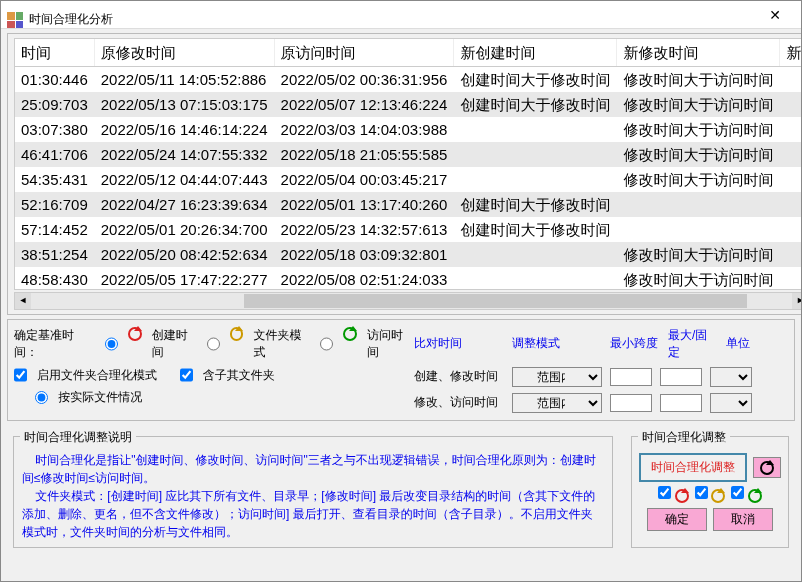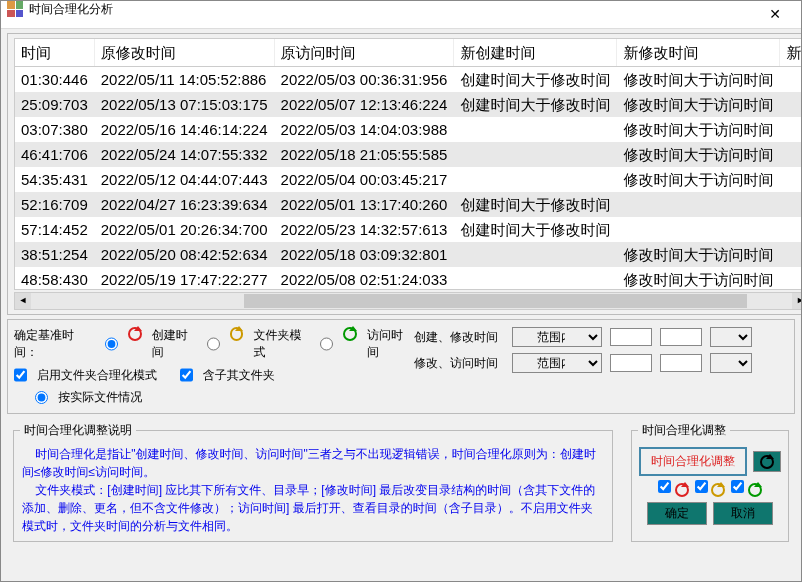--- a/index.html
+++ b/index.html
@@ -1,17 +1,17 @@
 <!DOCTYPE html>
 <html><head>
 <meta charset="utf-8">
 <style>
 *{box-sizing:border-box;margin:0;padding:0}
 body{font:12px/1.4 "Microsoft YaHei",SimSun,sans-serif;background:#f0f0f0;width:802px;height:582px;overflow:hidden;border:1px solid #888}
-.titlebar{height:28px;background:#fff;display:flex;align-items:flex-start;padding:0 6px;border-bottom:1px solid #ddd}
+.titlebar{height:28px;background:#fff;display:flex;align-items:flex-end;padding:0 6px;border-bottom:1px solid #ddd}
 .titlebar .icon{width:16px;height:16px;margin-right:6px;display:grid;grid-template:1fr 1fr/1fr 1fr;gap:1px}
 .titlebar .icon span:nth-child(1){background:#d94}
 .titlebar .icon span:nth-child(2){background:#6a6}
 .titlebar .icon span:nth-child(3){background:#c55}
 .titlebar .icon span:nth-child(4){background:#55c}
 .close{margin-left:auto;width:40px;height:26px;text-align:center;line-height:26px;font-size:14px;cursor:pointer}
 fieldset{border:1px solid #bbb;margin:4px 6px;padding:4px 6px;background:#f0f0f0}
 legend{padding:0 4px;font-size:12px}
 .table-wrap{height:252px;overflow-y:auto;background:#fff;border:1px solid #ccc}
 table{width:100%;border-collapse:collapse;font-size:15px}
@@ -29,21 +29,21 @@
 .left-col{flex:0 0 400px}
 .right-col{flex:1}
 select,input[type=text]{font:12px sans-serif;padding:1px 20px;border:1px solid #888}
 .num-input{width:40px}
 .bottom-row{display:flex;gap:6px;margin:0 6px}
 .explain{flex:1}
 .explain-text{font-size:12px;line-height:1.5;padding:2px}
 .blue-text{color:#00e}
 .adjust-box{width:158px}
 .adjust-btn{color:#d22;border:2px solid #48a;padding:4px 10px;background:#f0f0f0;cursor:pointer;font-size:12px}
-.small-btn{border:1px solid #888;background:#0f766e;padding:2px 6px;cursor:pointer;font-size:12px}
+.small-btn{border:1px solid #888;background:#f9a8d4;padding:2px 6px;cursor:pointer;font-size:12px}
 .btn-row{display:flex;gap:6px;align-items:center;margin:4px 0;justify-content:center}
 .circ{display:inline-block;width:14px;height:14px;border:2px solid;border-radius:50%;position:relative;vertical-align:middle}
 .circ::after{content:"";position:absolute;top:-3px;right:-2px;width:0;height:0;border-left:4px solid transparent;border-right:4px solid transparent}
 .circ.r{border-color:#d22}.circ.r::after{border-bottom:5px solid #d22}
 .circ.g{border-color:#090}.circ.g::after{border-bottom:5px solid #090}
 .circ.y{border-color:#c90}.circ.y::after{border-bottom:5px solid #c90}
 .circ.k{border-color:#000}.circ.k::after{border-bottom:5px solid #000}
 </style>
 </head>
 <body>
@@ -69,37 +69,37 @@
             <th>原访问时间</th>
             <th>新创建时间</th>
             <th>新修改时间</th>
             <th>新</th>
           </tr>
         </thead>
 <tbody id="tbody">
           <tr>
             <td>01:30:446</td>
             <td>2022/05/11 14:05:52:886</td>
-            <td>2022/05/03 00:36:31:956</td>
+            <td>2022/05/02 00:36:31:956</td>
             <td>创建时间大于修改时间</td>
             <td>修改时间大于访问时间</td>
             <td></td>
           </tr>
           <tr>
             <td>25:09:703</td>
             <td>2022/05/13 07:15:03:175</td>
             <td>2022/05/07 12:13:46:224</td>
             <td>创建时间大于修改时间</td>
             <td>修改时间大于访问时间</td>
             <td></td>
           </tr>
           <tr>
             <td>03:07:380</td>
             <td>2022/05/16 14:46:14:224</td>
-            <td>2022/05/03 14:04:03:988</td>
+            <td>2022/03/03 14:04:03:988</td>
             <td></td>
             <td>修改时间大于访问时间</td>
             <td></td>
           </tr>
           <tr>
             <td>46:41:706</td>
             <td>2022/05/24 14:07:55:332</td>
             <td>2022/05/18 21:05:55:585</td>
             <td></td>
             <td>修改时间大于访问时间</td>
@@ -132,21 +132,21 @@
           <tr>
             <td>38:51:254</td>
             <td>2022/05/20 08:42:52:634</td>
             <td>2022/05/18 03:09:32:801</td>
             <td></td>
             <td>修改时间大于访问时间</td>
             <td></td>
           </tr>
           <tr>
             <td>48:58:430</td>
-            <td>2022/05/19 17:47:22:277</td>
+            <td>2022/05/05 17:47:22:277</td>
             <td>2022/05/08 02:51:24:033</td>
             <td></td>
             <td>修改时间大于访问时间</td>
             <td></td>
           </tr>
         </tbody>
 </table>
 </div>
 <div class="hscroll">
   <span class="arrow">◄</span>
@@ -193,20 +193,27 @@
       &nbsp;&nbsp;&nbsp;&nbsp;
       <label>
             <input type="radio" name="m" checked="" style=""> 
             <span>按实际文件情况</span>
           </label>
       &nbsp;&nbsp;&nbsp;&nbsp;
     </div>
   </div>
   <div class="right-col">
     <div class="settings-row">
+      <span class="blue-item" style="width:90px">比对时间</span>
+      <span class="blue-item" style="width:90px">调整模式</span>
+      <span class="blue-item" style="width:50px">最小跨度</span>
+      <span class="blue-item" style="width:50px">最大/固定</span>
+      <span class="blue-item">单位</span>
+    </div>
+    <div class="settings-row">
       <span style="width:90px">创建、修改时间</span>
       <select style="width:90px"><option>范围内随机</option></select>
       <input type="text" class="num-input" value="0" style="">
       <input type="text" class="num-input" value="10" style="">
       <select style="width:38px"><option>分</option></select>
     </div>
     <div class="settings-row">
       <span style="width:90px">修改、访问时间</span>
       <select style="width:90px"><option>范围内随机</option></select>
       <input type="text" class="num-input" value="0" style="">

